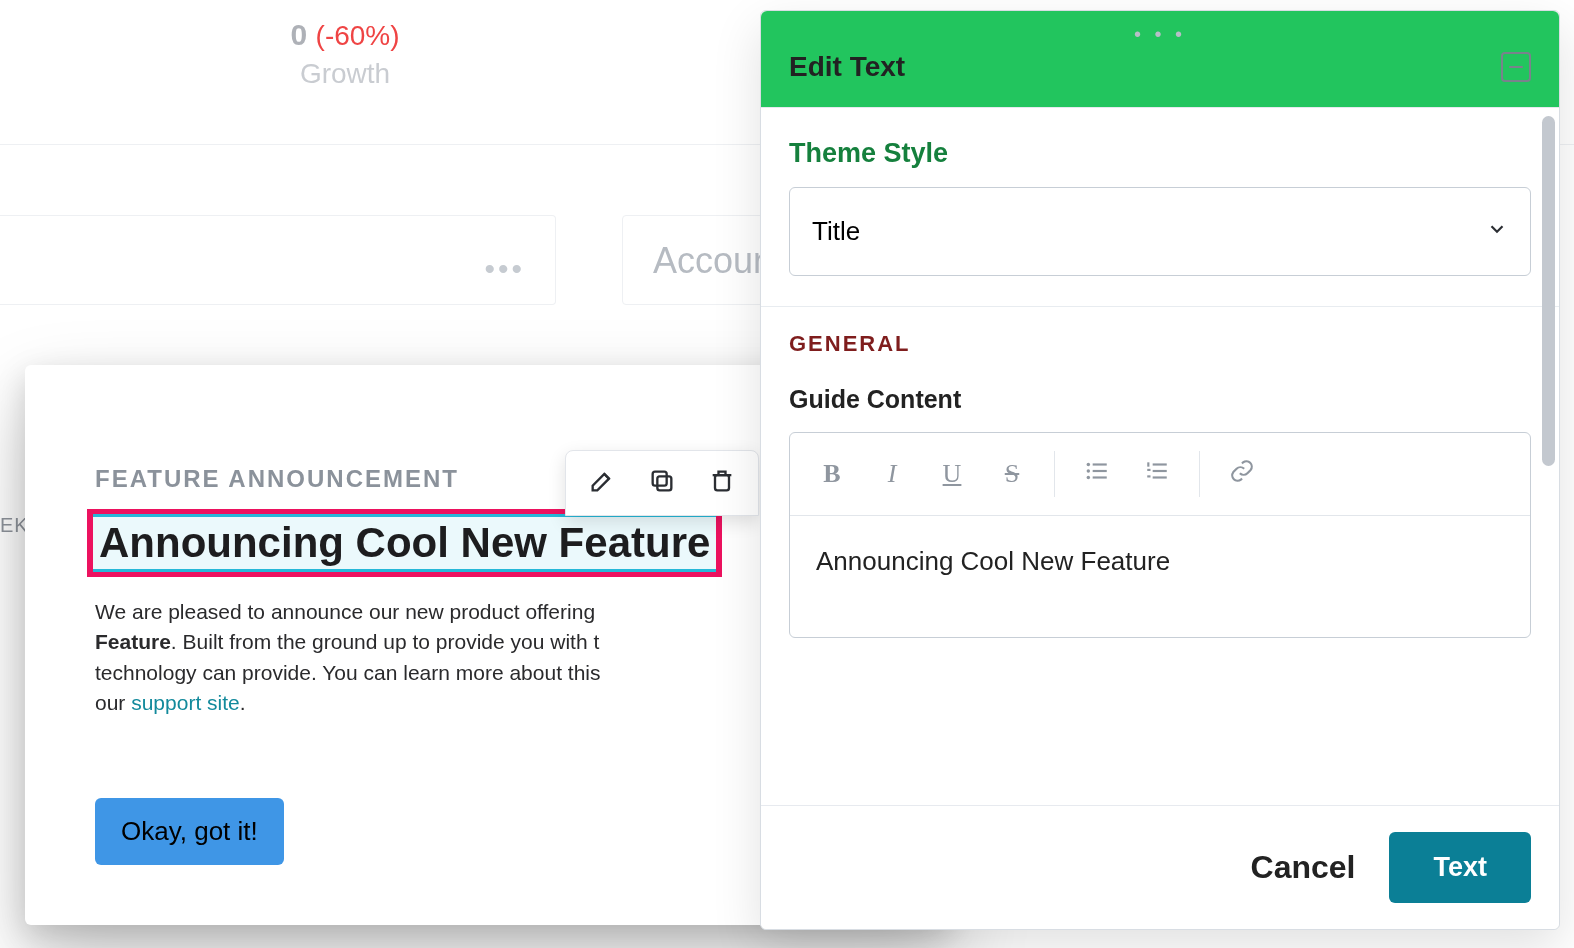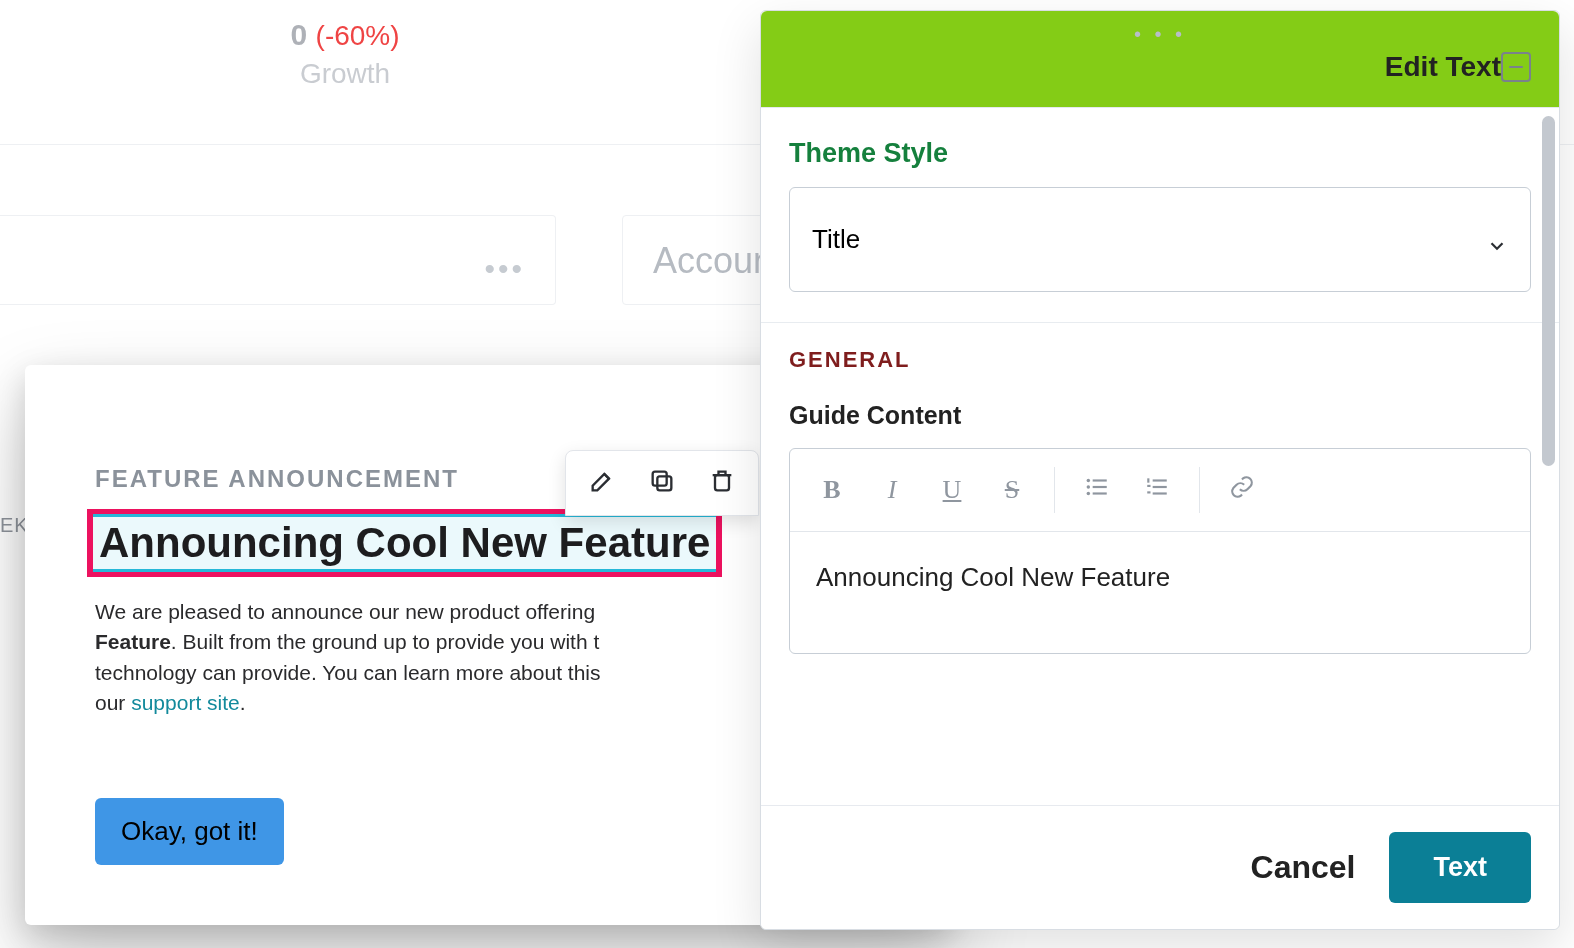--- a/index.html
+++ b/index.html
@@ -91,40 +91,40 @@
     position:absolute; right:14px; top:10px; width:800px; height:920px;
     background:#fff; border:1px solid #d8dde3; border-radius:6px;
     box-shadow:0 18px 50px rgba(0,0,0,0.12);
     display:flex; flex-direction:column; z-index:10;
   }
   .panel-drag {
     position:absolute; top:12px; left:50%; transform:translateX(-50%);
     color:#b7bec7; letter-spacing:4px; font-size:20px; cursor:grab;
   }
   .panel-header {
-    background:#84cc16; border-bottom:1px solid #e5e9ee;
-    padding:40px 28px 24px 28px; display:flex; align-items:center; justify-content:flex-end;
+    background:#22c55e; border-bottom:1px solid #e5e9ee;
+    padding:40px 28px 24px 28px; display:flex; align-items:center; justify-content:space-between;
     border-radius:6px 6px 0 0;
   }
   .panel-header h2 { font-size:28px; font-weight:800; color:#222; }
   .collapse-btn {
     width:30px; height:30px; border:2px solid #7a828c; border-radius:4px;
     display:flex; align-items:center; justify-content:center; cursor:pointer;
     color:#7a828c;
   }
   .collapse-btn span { display:block; width:14px; height:2.5px; background:#7a828c; border-radius:2px; }
 
   .panel-scroll {
     flex:1 1 auto; overflow:hidden; position:relative;
   }
   .panel-scroll-inner { padding: 30px 28px 20px 28px; }
   .field-label-lg { font-size:27px; font-weight:800; color:#15803d; margin-bottom:18px; }
   .select {
     width:100%; border:1px solid #c7ced6; border-radius:6px; background:#fff;
-    padding:36px 22px; font-size:26px; display:flex; align-items:flex-end; justify-content:space-between;
+    padding:28px 22px; font-size:26px; display:flex; align-items:flex-start; justify-content:space-between;
     cursor:pointer;
   }
   .chev { width:22px; height:22px; }
   .chev svg { width:22px; height:22px; stroke:#2b2e33; stroke-width:2.4; fill:none; }
   .helper {
     margin-top:24px; font-size:25px; line-height:1.45; color:#6f7680;
   }
   .panel-divider { border-top:1px solid #e8ecf0; margin:30px -28px 24px -28px; }
   .section-label {
     font-size:22px; letter-spacing:2px; color:#7f1d1d; font-weight:600; margin-bottom:28px;

